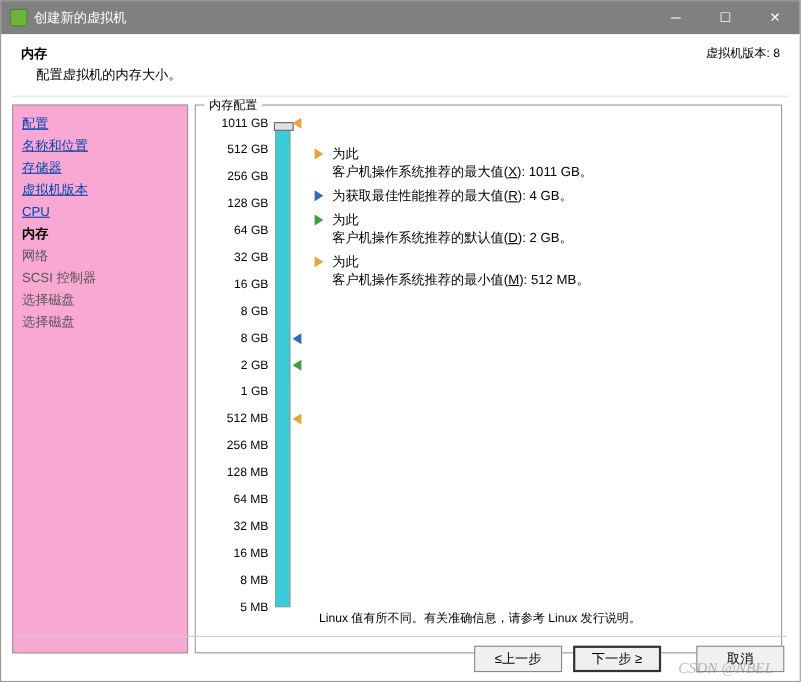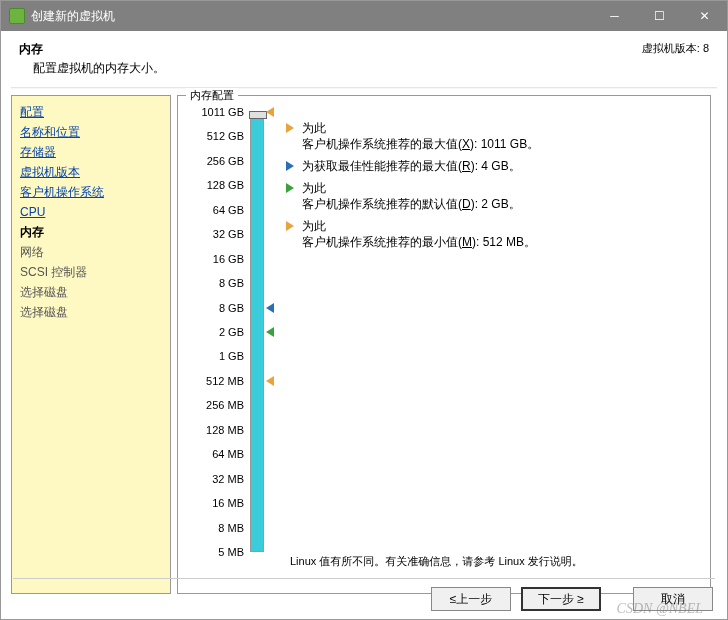--- a/index.html
+++ b/index.html
@@ -9,21 +9,21 @@
   .titlebar .tb-icon { width: 16px; height: 16px; background: #6cb33f; border: 1px solid #4a8a2a; margin-right: 6px; display: inline-block; border-radius: 2px; }
   .titlebar .title { flex: 1; }
   .winctrls { display: flex; }
   .winctrl { width: 45px; height: 30px; display: flex; align-items: center; justify-content: center; color: #fff; cursor: pointer; }
   .header { padding: 10px 18px 6px 18px; display: flex; justify-content: space-between; }
   .header .h-left .h-title { font-weight: bold; padding-bottom: 2px; }
   .header .h-left .h-sub { padding-left: 14px; }
   .header .h-right { font-size: 11px; }
   .divider { height: 2px; background: linear-gradient(#ddd,#fff); margin: 4px 10px 0 10px; }
   .body { display: flex; padding: 6px 10px 0 10px; height: 505px; }
-  .sidebar { width: 160px; border: 1px solid #999; background: #fef9c3; padding: 6px 8px; }
+  .sidebar { width: 160px; border: 1px solid #999; background: #f9a8d4; padding: 6px 8px; }
   .sidebar div { line-height: 20px; }
   .navlink { color: #0645ad; text-decoration: underline; cursor: pointer; }
   .navcurrent { font-weight: bold; color: #000; }
   .navplain { color: #555; }
   .main { flex: 1; padding: 0 6px; }
   .groupbox { border: 1px solid #999; height: 100%; position: relative; }
   .grouplabel { position: absolute; top: -8px; left: 8px; background: #fff; padding: 0 4px; font-size: 11px; }
   .gbcontent { padding: 12px 10px 8px 10px; display: flex; height: 100%; position: relative; }
   .scalecol { width: 76px; position: relative; height: 450px; }
   .slider { position: absolute; right: 0; top: 4px; width: 14px; height: 440px; background: #3accda; border: 1px solid #999; }
@@ -37,21 +37,21 @@
   .rccol { flex: 1; padding-left: 22px; position: relative; }
   .sizerow { display: flex; align-items: center; margin-top: 6px; }
   .sizerow label { margin-right: 12px; }
   .redbox { border: 3px solid #e02828; padding: 5px 8px; display: flex; align-items: center; }
   .numinput { width: 86px; height: 20px; border: 1px solid #888; text-align: right; padding-right: 4px; font-size: 12px; }
   .spin { display: inline-flex; flex-direction: column; border: 1px solid #888; border-left: none; height: 20px; }
   .spin span { width: 14px; height: 9px; font-size: 7px; line-height: 8px; text-align: center; background: #eee; cursor: pointer; }
   .spin span:first-child { border-bottom: 1px solid #888; }
   .unitsel { margin-left: 8px; height: 20px; border: 1px solid #888; display: flex; align-items: center; padding: 0 4px; background: #fff; cursor: pointer; }
   .unitsel .dd { margin-left: 6px; font-size: 8px; }
-  .reclist { margin-top: 12px; }
+  .reclist { margin-top: 24px; }
   .recitem { display: flex; align-items: flex-start; margin-bottom: 6px; line-height: 16px; }
   .recitem .tri { width: 0; height: 0; border-top: 5px solid transparent; border-bottom: 5px solid transparent; margin-right: 8px; margin-top: 3px; }
   .tri.orange { border-left: 8px solid #e8a33d; }
   .tri.blue { border-left: 8px solid #2a6fb5; }
   .tri.green { border-left: 8px solid #3aa23a; }
   .note { position: absolute; bottom: 16px; left: 26px; font-size: 11px; }
   .footer { position: absolute; bottom: 8px; right: 14px; display: flex; gap: 10px; align-items: center; }
   .btn { min-width: 80px; height: 24px; border: 1px solid #888; background: #f0f0f0; display: flex; align-items: center; justify-content: center; padding: 0 10px; cursor: pointer; font-size: 12px; }
   .btn.default { border: 2px solid #333; }
   .watermark { position: absolute; right: 24px; bottom: 2px; color: rgba(120,120,120,0.5); font-size: 14px; font-style: italic; pointer-events: none; font-family: Liberation Serif, serif; }
@@ -82,21 +82,20 @@
   </div>
 
   <div class="divider"></div>
 
   <div class="body">
     <div class="sidebar" id="sidebar">
         <div class="navlink">配置</div>
         <div class="navlink">名称和位置</div>
         <div class="navlink">存储器</div>
         <div class="navlink">虚拟机版本</div>
-        <div class="navlink">客户机操作系统</div>
         <div class="navlink">CPU</div>
         <div class="navcurrent">内存</div>
         <div class="navplain">网络</div>
         <div class="navplain">SCSI 控制器</div>
         <div class="navplain">选择磁盘</div>
         <div class="navplain">选择磁盘</div>
       </div>
 
     <div class="main">
       <div class="groupbox">

